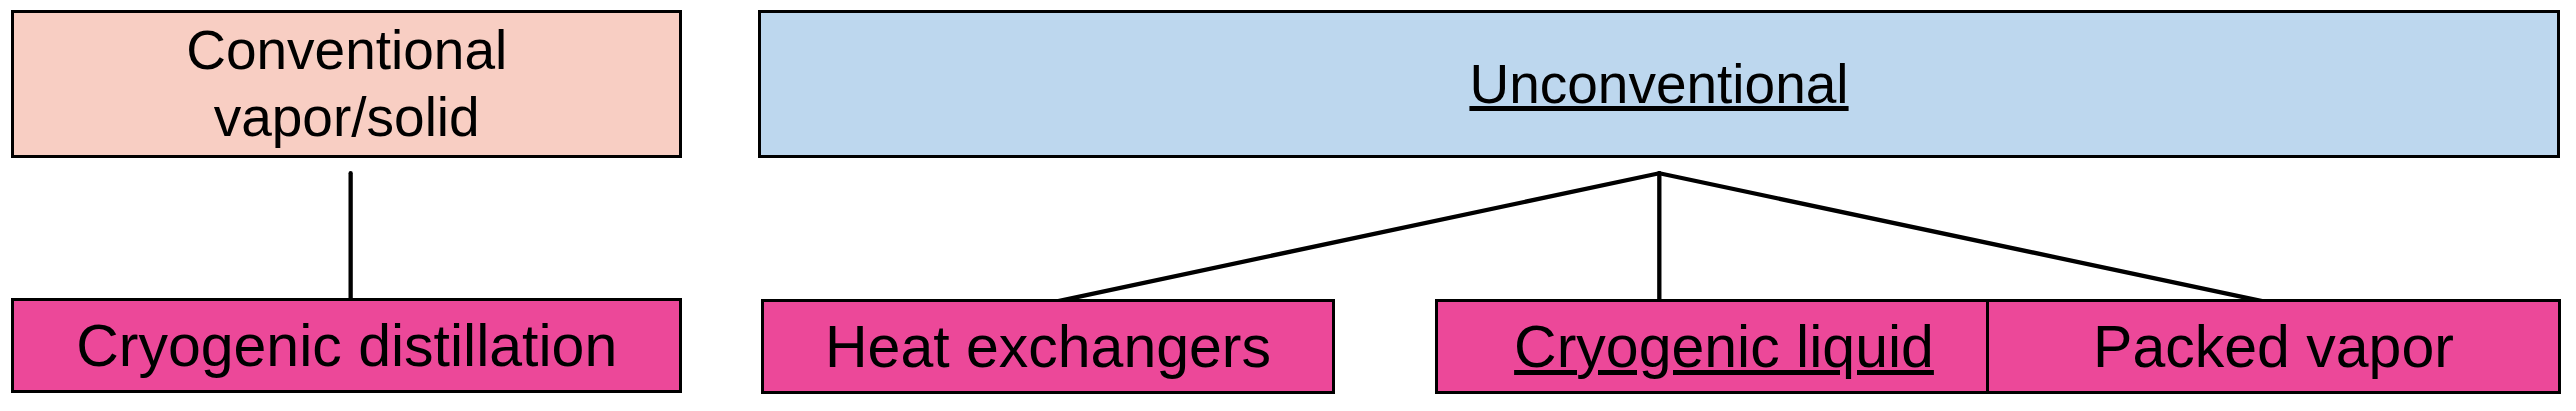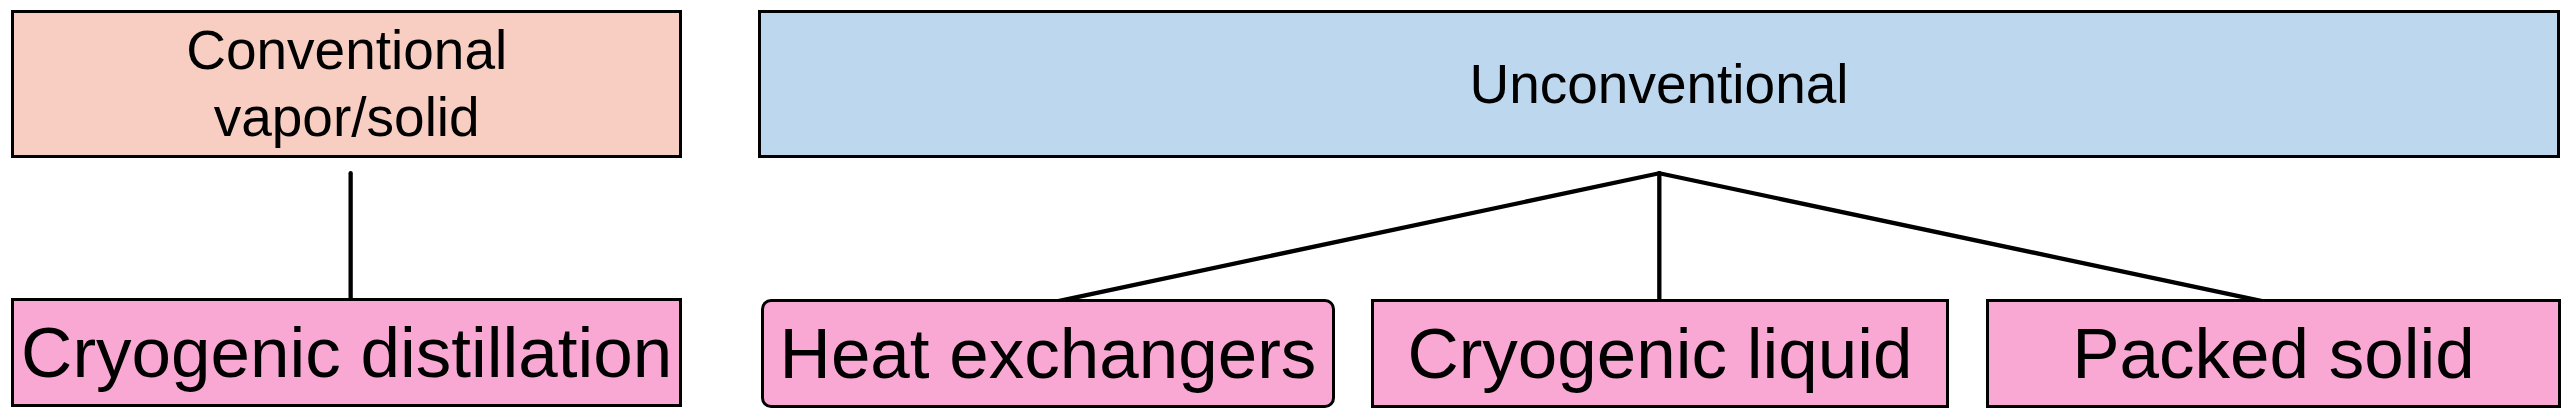--- a/index.html
+++ b/index.html
@@ -36,34 +36,34 @@
     z-index: 2;
   }
   .parent-node {
     flex-direction: column;
     font-size: 55px;
     line-height: 67px;
     top: 10.3px;
     height: 148px;
   }
   .child-node {
-    background: #f9a8d4;
-    font-size: 71px;
+    background: #ec4899;
+    font-size: 59px;
     line-height: 64px;
     top: 299px;
-    height: 109px;
+    height: 95px;
     white-space: nowrap;
   }
   .node span { display: block; }
 
   #box-conventional   { left: 11.2px;   width: 671px; }
   #box-unconventional { left: 758px;  width: 1802px; }
   #box-cryo-dist      { left: 11.2px;   top: 298px; width: 671px; }
-  #box-heat-exch      { left: 761px;  width: 574px; border-radius: 10px; }
-  #box-cryo-liquid    { left: 1371px; width: 578px; }
+  #box-heat-exch      { left: 761px;  width: 574px; }
+  #box-cryo-liquid    { left: 1435px; width: 578px; text-decoration: underline; }
   #box-packed-beds    { left: 1986px; width: 575px; }
 
   .connector {
     stroke: #000000;
     stroke-width: 5;
     stroke-linecap: round;
   }
 </style>
 </head>
 <body>
@@ -75,34 +75,34 @@
     <line class="connector" x1="1926" y1="201" x2="1216" y2="352"></line>
     <line class="connector" x1="1926" y1="201" x2="1926" y2="352" stroke-width="4.5"></line>
     <line class="connector" x1="1926" y1="201" x2="2638" y2="352"></line>
   </svg>
 
   <div class="node parent-node" id="box-conventional" style="background: rgb(248, 206, 195);">
     <span>Conventional</span>
     <span>vapor/solid</span>
   </div>
 
-  <div class="node parent-node" id="box-unconventional" style="background: rgb(189, 215, 238);">
+  <div class="node parent-node" id="box-unconventional" style="background: rgb(189, 215, 238); text-decoration: underline;">
     <span>Unconventional</span>
   </div>
 
   <div class="node child-node" id="box-cryo-dist">
     <span>Cryogenic distillation</span>
   </div>
 
   <div class="node child-node" id="box-heat-exch">
     <span>Heat exchangers</span>
   </div>
 
   <div class="node child-node" id="box-cryo-liquid">
     <span>Cryogenic liquid</span>
   </div>
 
   <div class="node child-node" id="box-packed-beds">
-    <span>Packed solid</span>
+    <span>Packed vapor</span>
   </div>
 
 </div>
 
 
 </body></html>

